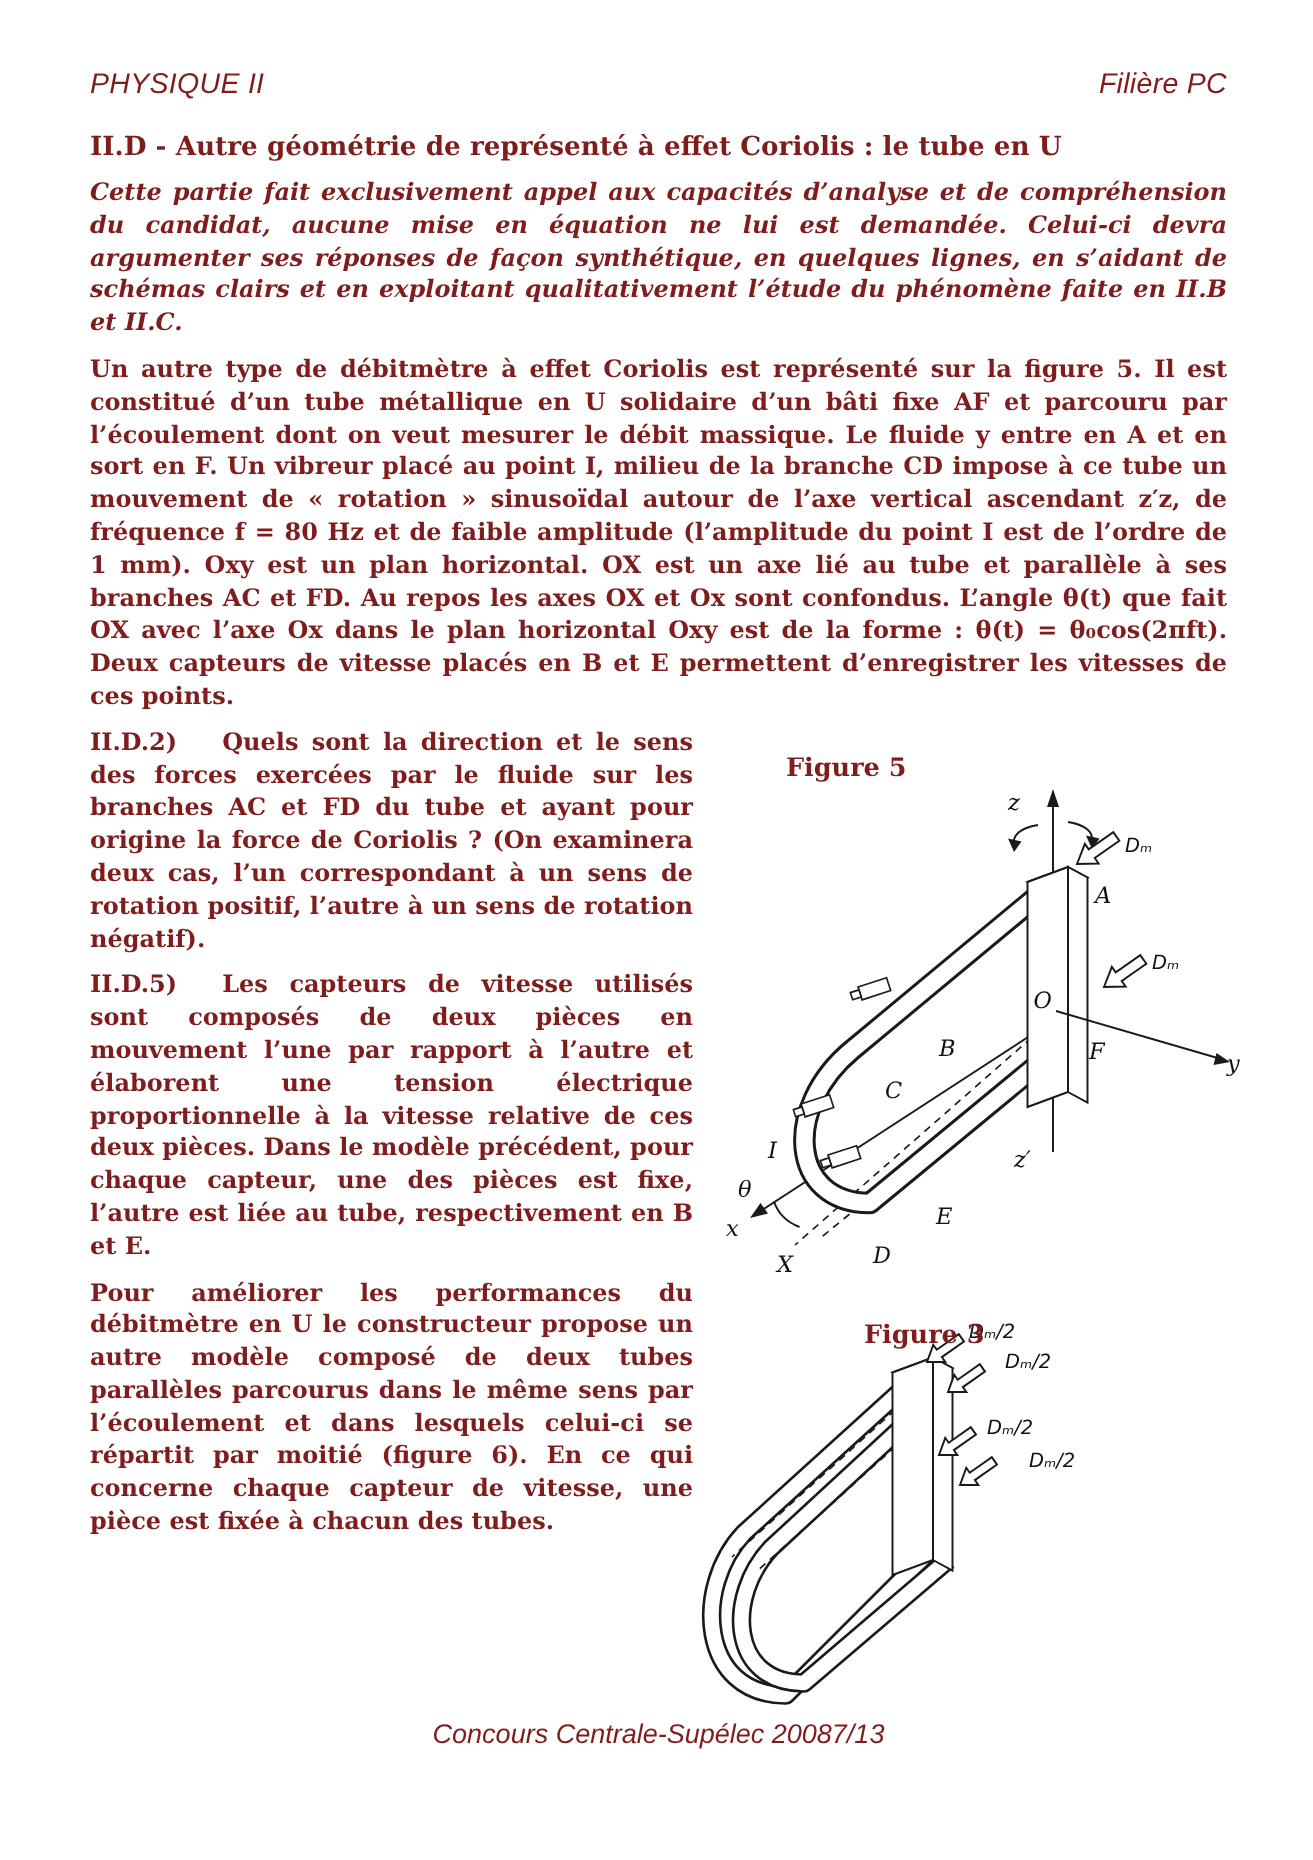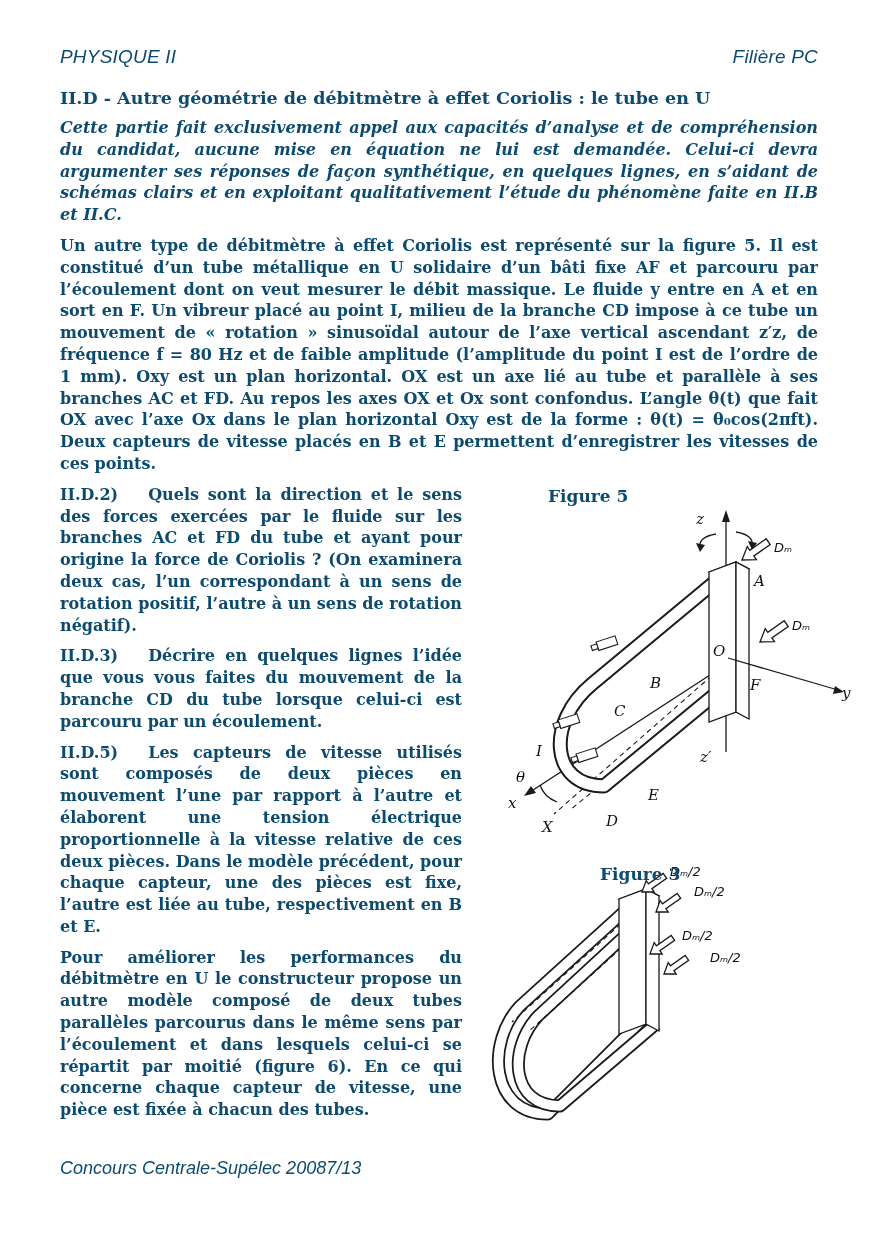--- a/index.html
+++ b/index.html
@@ -2,52 +2,52 @@
 <html><head>
 <meta charset="utf-8">
 <style>
   html,body{margin:0;padding:0;background:#e8e8e8;}
   .page{
     position:relative;
     width:875px;height:1240px;
     margin:0 auto;
     background:#ffffff;
     overflow:hidden;
-    color:#0c4a6e;
+    color:#7f1d1d;
     font-family:"DejaVu Serif","Liberation Serif",serif;
   }
   .inner{padding:46px 57px 0 60px;}
   .header{
     display:flex;justify-content:space-between;
     font-family:"Liberation Sans","DejaVu Sans",sans-serif;
     font-style:italic;font-size:19px;letter-spacing:.2px;
   }
   .section-title{
     font-size:17.5px;font-weight:bold;margin:20px 0 9px 0;
   }
   p{margin:0 0 9px 0;font-size:16px;line-height:21.8px;text-align:justify;font-weight:bold;}
   .intro{font-style:italic;}
   .two-col{position:relative;margin-top:2px;min-height:672px;}
   .left-col{width:402px;}
-  .right-col{position:absolute;left:420px;top:0;width:360px;margin-left:24px;}
+  .right-col{position:absolute;left:420px;top:16px;width:360px;}
   .q .qn{margin-right:30px;}
   .figure{position:relative;}
   .fig5{height:372px;}
   .fig6{height:288px;margin-top:8px;}
   .fig-title{
     position:absolute;font-weight:bold;font-size:17px;z-index:2;
   }
   .t5{top:2px;left:44px;}
   .t6{top:0px;left:96px;}
   .figure svg{position:absolute;top:0;left:0;overflow:visible;}
   .footer{
     position:absolute;left:60px;right:57px;top:1146px;
-    display:flex;justify-content:flex-start;
+    display:flex;justify-content:center;
     font-family:"Liberation Sans","DejaVu Sans",sans-serif;
-    font-style:italic;font-size:18px;margin-top:12px;
+    font-style:italic;font-size:18px;
   }
   
   .ln{stroke:#1a1a1a;stroke-width:1.3;fill:none;}
   .dash{stroke:#1a1a1a;stroke-width:1.1;fill:none;stroke-dasharray:5 4;}
   .fillk{fill:#1a1a1a;stroke:none;}
   .tube-out{fill:none;stroke:#1a1a1a;stroke-width:15;stroke-linejoin:round;}
   .tube-in{fill:none;stroke:#ffffff;stroke-width:11;stroke-linejoin:round;}
   .f6 .tube-out{stroke-width:13;}
   .f6 .tube-in{stroke-width:9.5;}
   .face{fill:#ffffff;stroke:#1a1a1a;stroke-width:1.3;}
@@ -60,30 +60,29 @@
 <body>
 
 <div class="page">
   <div class="inner">
 
     <div class="header">
       <span>PHYSIQUE II</span>
       <span>Filière PC</span>
     </div>
 
-    <div class="section-title">II.D - Autre géométrie de débitmètre à effet Coriolis : le tube en U</div>
+    <div class="section-title">II.D - Autre géométrie de représenté à effet Coriolis : le tube en U</div>
 
     <p class="intro">Cette partie fait exclusivement appel aux capacités d’analyse et de compréhension du candidat, aucune mise en équation ne lui est demandée. Celui-ci devra argumenter ses réponses de façon synthétique, en quelques lignes, en s’aidant de schémas clairs et en exploitant qualitativement l’étude du phénomène faite en II.B et II.C.</p>
 
     <p>Un autre type de débitmètre à effet Coriolis est représenté sur la figure 5. Il est constitué d’un tube métallique en U solidaire d’un bâti fixe AF et parcouru par l’écoulement dont on veut mesurer le débit massique. Le fluide y entre en A et en sort en F. Un vibreur placé au point I, milieu de la branche CD impose à ce tube un mouvement de « rotation » sinusoïdal autour de l’axe vertical ascendant z′z, de fréquence f = 80 Hz et de faible amplitude (l’amplitude du point I est de l’ordre de 1 mm). Oxy est un plan horizontal. OX est un axe lié au tube et parallèle à ses branches AC et FD. Au repos les axes OX et Ox sont confondus. L’angle θ(t) que fait OX avec l’axe Ox dans le plan horizontal Oxy est de la forme : θ(t) = θ₀cos(2πft). Deux capteurs de vitesse placés en B et E permettent d’enregistrer les vitesses de ces points.</p>
 
     <div class="two-col">
       <div class="left-col">
         <p class="q"><span class="qn">II.D.2)</span><span>Quels sont la direction et le sens des forces exercées par le fluide sur les branches AC et FD du tube et ayant pour origine la force de Coriolis ? (On examinera deux cas, l’un correspondant à un sens de rotation positif, l’autre à un sens de rotation négatif).</span></p>
-        <p class="q"><span class="qn">II.D.3)</span><span>Décrire en quelques lignes l’idée que vous vous faites du mouvement de la branche CD du tube lorsque celui-ci est parcouru par un écoulement.</span></p>
         <p class="q"><span class="qn">II.D.5)</span><span>Les capteurs de vitesse utilisés sont composés de deux pièces en mouvement l’une par rapport à l’autre et élaborent une tension électrique proportionnelle à la vitesse relative de ces deux pièces. Dans le modèle précédent, pour chaque capteur, une des pièces est fixe, l’autre est liée au tube, respectivement en B et E.</span></p>
         <p>Pour améliorer les performances du débitmètre en U le constructeur propose un autre modèle composé de deux tubes parallèles parcourus dans le même sens par l’écoulement et dans lesquels celui-ci se répartit par moitié (figure 6). En ce qui concerne chaque capteur de vitesse, une pièce est fixée à chacun des tubes.</p>
       </div>
 
       <div class="right-col">
 
         <div class="figure fig5">
           <div class="fig-title t5">Figure 5</div>
           <svg width="348" height="372" viewBox="0 0 348 372">
 

